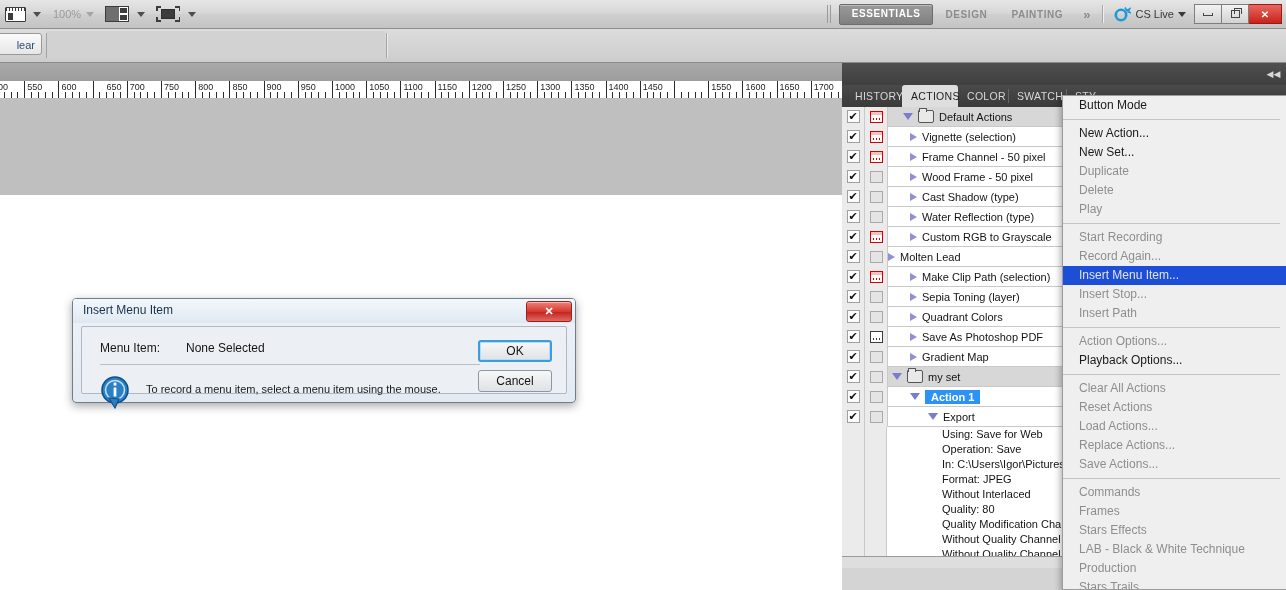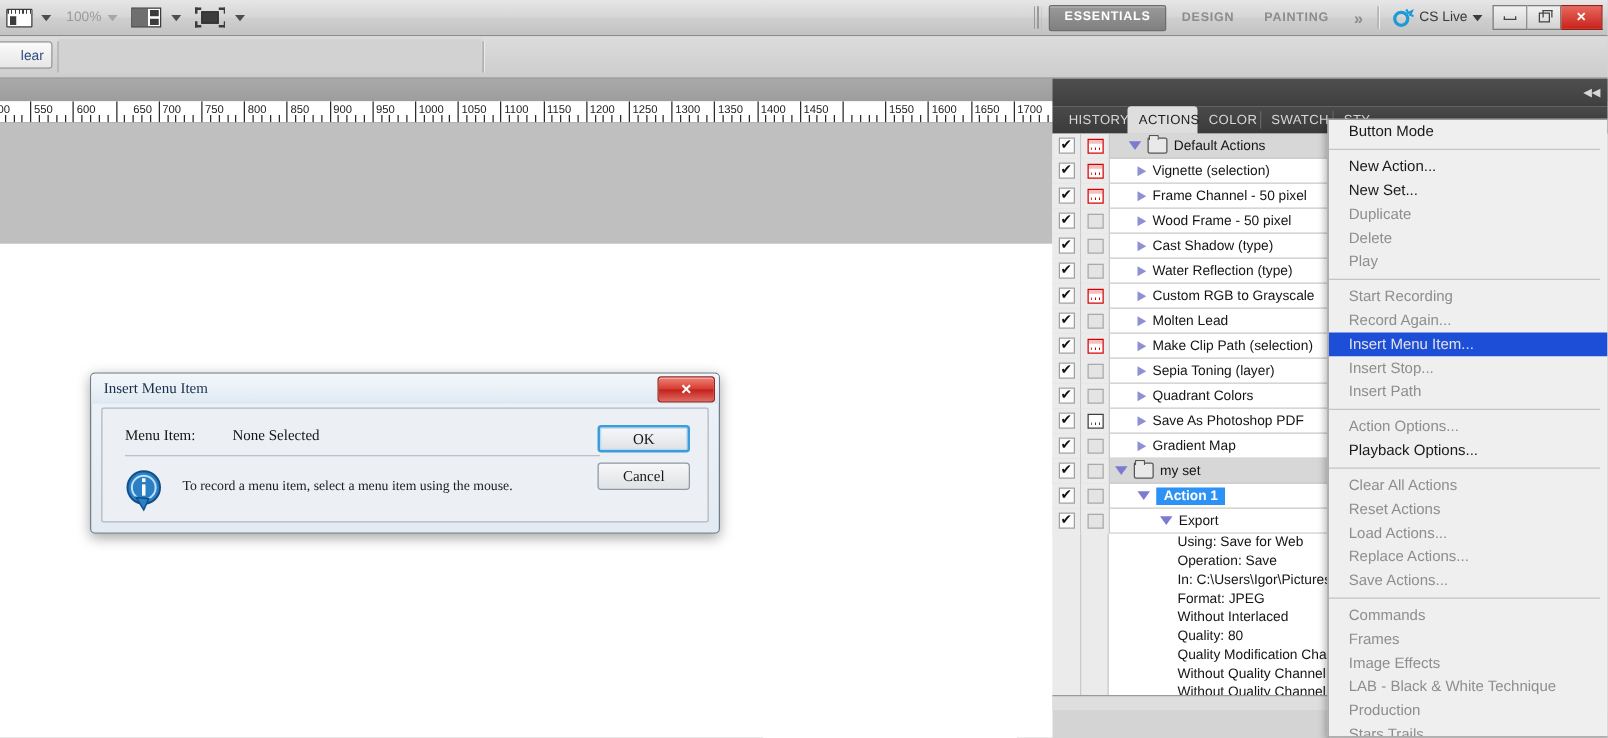--- a/index.html
+++ b/index.html
@@ -233,26 +233,25 @@
     box-shadow:-2px 2px 6px rgba(0,0,0,.28);
     box-sizing:border-box;overflow:hidden;
   }
   .mi{height:19px;line-height:19px;padding-left:16px;font-size:12px;color:#1a1a1a;white-space:nowrap;}
   .mi.disabled{color:#8e8e8e;}
   .mi.hl{background:#1d4ed8;color:#e3e3e3;}
   .msep{height:1px;background:#c4c4c4;margin:4px 6px 4px 0;}
 
   
   #dialog{
-    position:absolute;left:72px;top:298px;width:504px;height:129px;
+    position:absolute;left:72px;top:298px;width:504px;height:105px;
     border:1px solid #6f7d8c;border-radius:4px;
     background:linear-gradient(to bottom,#eef3f8,#e4eaf1);
     box-shadow:0 3px 10px rgba(0,0,0,.35);
     box-sizing:border-box;
-    font-family:Liberation Serif, serif;
   }
   #dlg-title{
     position:absolute;left:0;top:0;width:100%;height:24px;
     background:linear-gradient(to bottom,#f3f7fb 0%,#e8eff6 60%,#dfe8f1 100%);
     border-radius:3px 3px 0 0;
   }
   #dlg-title-text{position:absolute;left:10px;top:4px;font-size:12px;color:#18304d;}
   #dlg-close{
     position:absolute;right:3px;top:2px;width:44px;height:19px;border-radius:3px;
     background:linear-gradient(to bottom,#ef8178 0%,#d63a2f 50%,#c2201a 51%,#e06a62 100%);
@@ -603,21 +602,21 @@
           <div class="rlabel">Custom RGB to Grayscale</div>
         </div>
       </div>
       <div class="row">
         <div class="col-check">
           <div class="cbox">✔</div>
         </div>
         <div class="col-dlg">
           <div class="dbox"></div>
         </div>
-        <div class="rbody" style="padding-left: 22px; align-items: center;">
+        <div class="rbody" style=" align-items: center;">
           <div class="tri"></div>
           <div class="rlabel">Molten Lead</div>
         </div>
       </div>
       <div class="row">
         <div class="col-check">
           <div class="cbox">✔</div>
         </div>
         <div class="col-dlg">
           <div class="dbox on"></div>
@@ -748,21 +747,21 @@
     <div class="mi">Playback Options...</div>
     <div class="msep"></div>
     <div class="mi disabled">Clear All Actions</div>
     <div class="mi disabled">Reset Actions</div>
     <div class="mi disabled">Load Actions...</div>
     <div class="mi disabled">Replace Actions...</div>
     <div class="mi disabled">Save Actions...</div>
     <div class="msep"></div>
     <div class="mi disabled">Commands</div>
     <div class="mi disabled">Frames</div>
-    <div class="mi disabled">Image Effects</div>
+    <div class="mi disabled">Stars Effects</div>
     <div class="mi disabled">LAB - Black &amp; White Technique</div>
     <div class="mi disabled">Production</div>
     <div class="mi disabled">Stars Trails</div>
   </div>
 
 <div id="dialog">
   <div id="dlg-title">
     <div id="dlg-title-text">Insert Menu Item</div>
     <div id="dlg-close">✕</div>
   </div>

